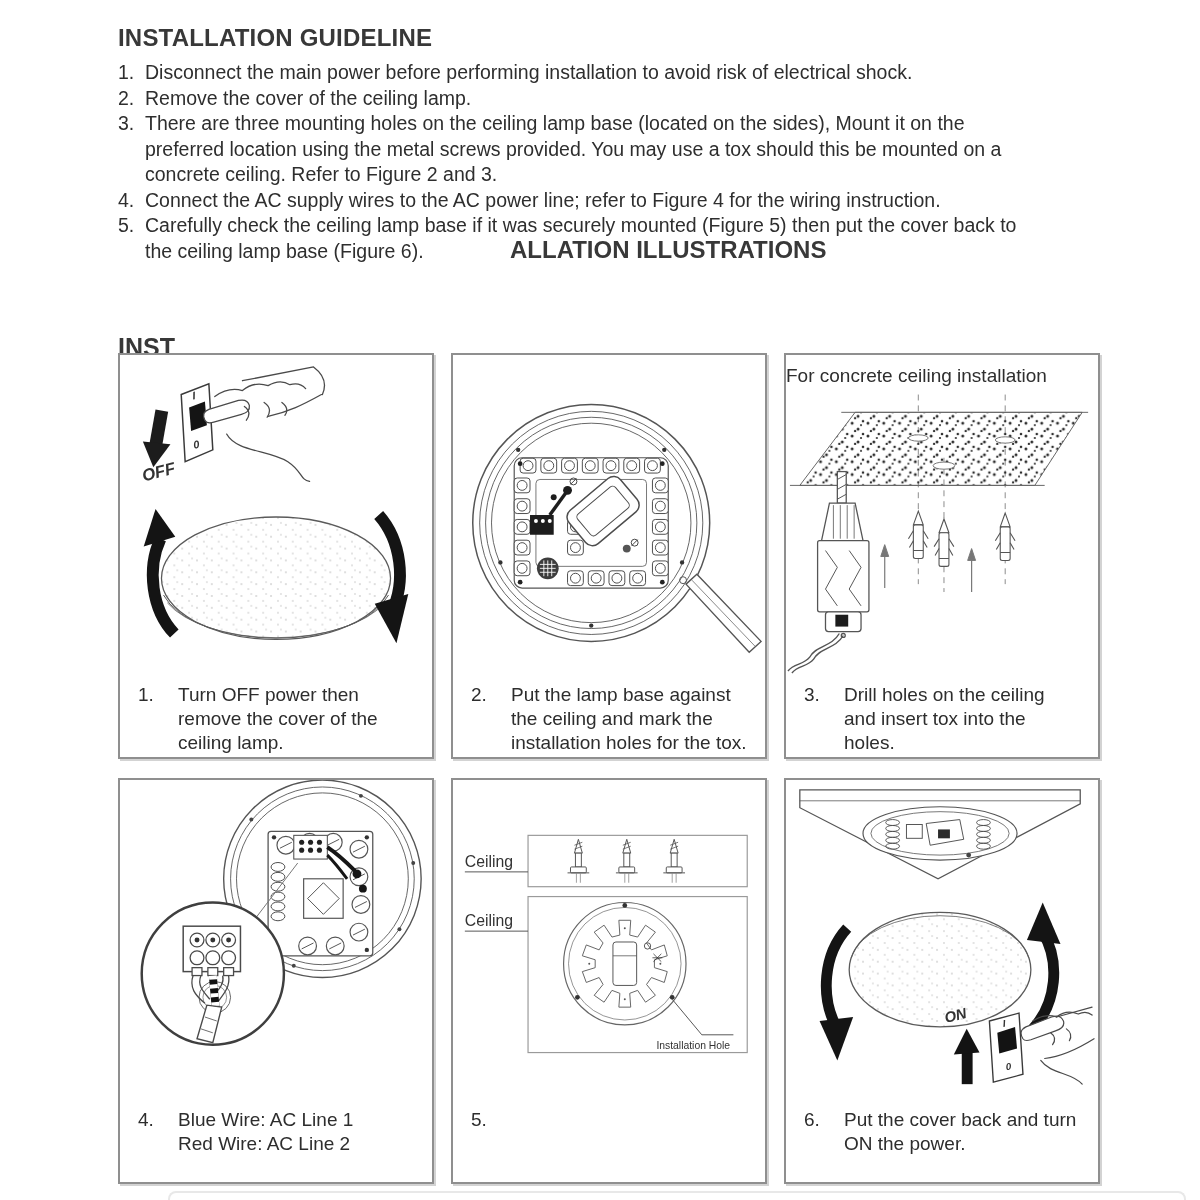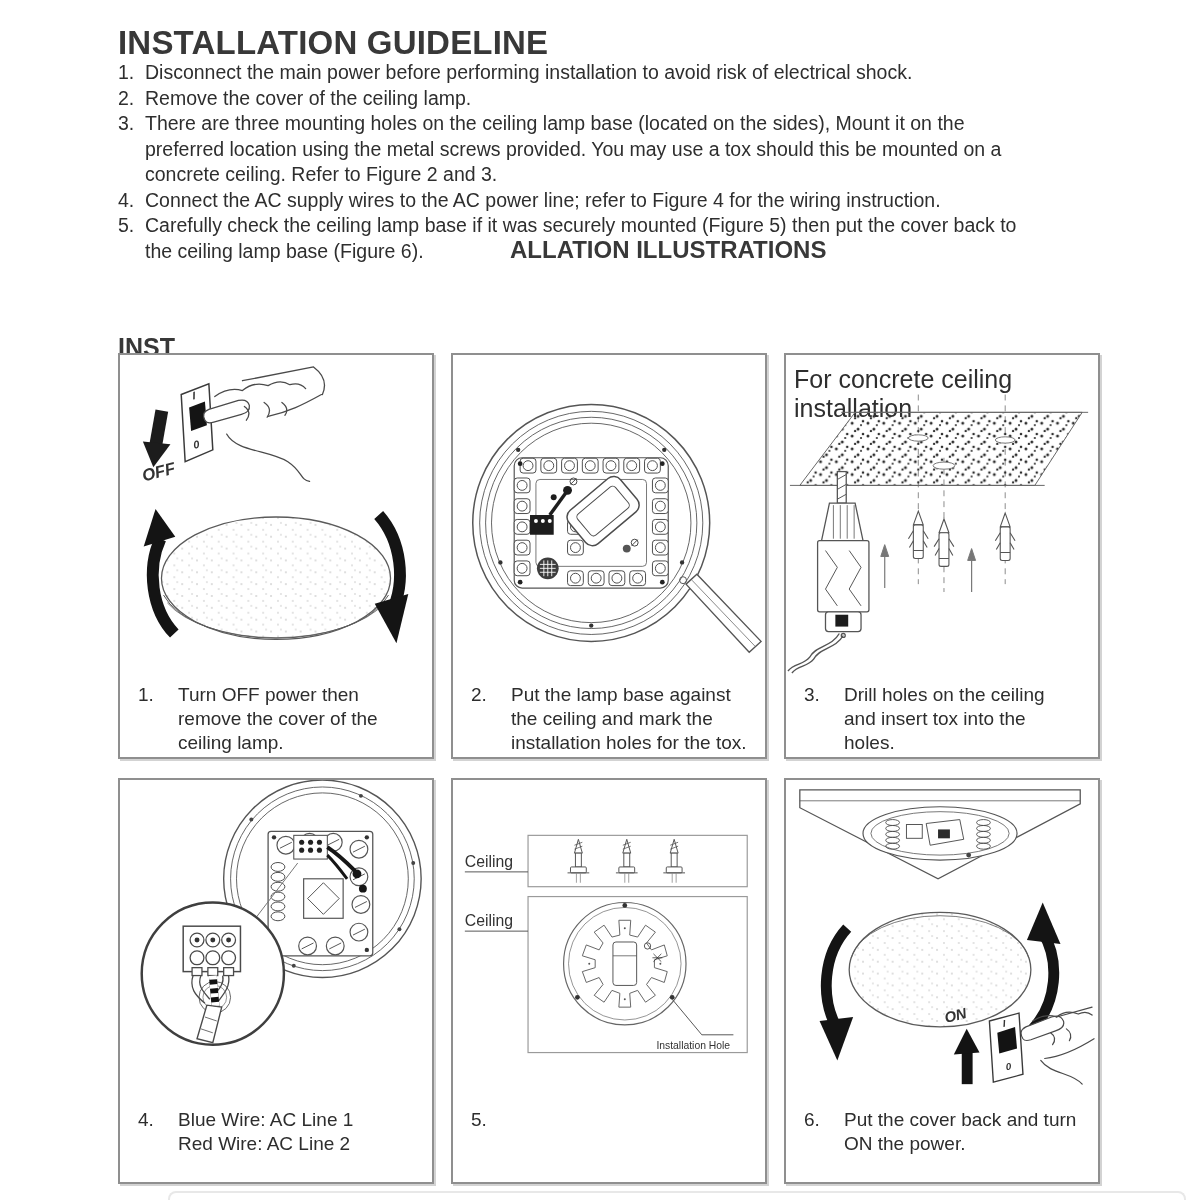--- a/index.html
+++ b/index.html
@@ -1,31 +1,31 @@
 <!DOCTYPE html>
 <html><head>
 <meta charset="utf-8">
 <style>
   html,body{margin:0;padding:0;}
   body{
     width:1200px;height:1200px;position:relative;background:#ffffff;
     font-family:"Liberation Sans", sans-serif;color:#2d2d2d;overflow:hidden;
   }
-  .page-title{position:absolute;left:118px;top:24px;font-size:33px;font-weight:bold;color:#383838;letter-spacing:.2px;}
+  .page-title{position:absolute;left:118px;top:24px;font-size:24px;font-weight:bold;color:#383838;letter-spacing:.2px;}
   .steps{position:absolute;left:118px;top:60px;width:1000px;}
   .step{display:flex;font-size:19.5px;line-height:25.5px;color:#2e2e2e;}
   .step .num{width:27px;flex:none;}
   .step .txt{white-space:pre-line;}
   .big-heading{position:absolute;left:510px;top:236px;font-size:24px;font-weight:bold;color:#383838;}
   .inst-heading{position:absolute;left:118px;top:307px;font-size:25px;font-weight:bold;color:#383838;margin-top:26px;}
   .panels{position:absolute;left:118px;top:353px;display:grid;grid-template-columns:repeat(3,316px);gap:19px 17px;}
   .panel{position:relative;width:316px;height:406px;border:2px solid #8f8f8f;background:#fff;
          box-shadow:2px 2px 0 rgba(110,110,110,.30);box-sizing:border-box;}
   .panel svg{position:absolute;left:0;top:0;display:block;font-family:"Liberation Sans",sans-serif;}
-  .fig3-header{position:absolute;left:8px;top:10px;font-size:25px;color:#2e2e2e;width:295px;}
+  .fig3-header{position:absolute;left:0;top:10px;font-size:19px;color:#2e2e2e;width:295px;}
   .cap{position:absolute;top:328px;left:18px;right:4px;display:flex;font-size:19px;line-height:24px;color:#2d2d2d;}
   .cap .n{width:25px;flex:none;}
   .cap .t{white-space:pre-line;margin-left:15px;}
   .bottom-bar{position:absolute;left:168px;top:1191px;width:1014px;height:9px;border:2px solid #e8e8e8;border-bottom:none;border-radius:8px 8px 0 0;}
   svg text{fill:#333;}
 </style>
 </head>
 <body>
 
 <div class="page-title">INSTALLATION GUIDELINE</div>

